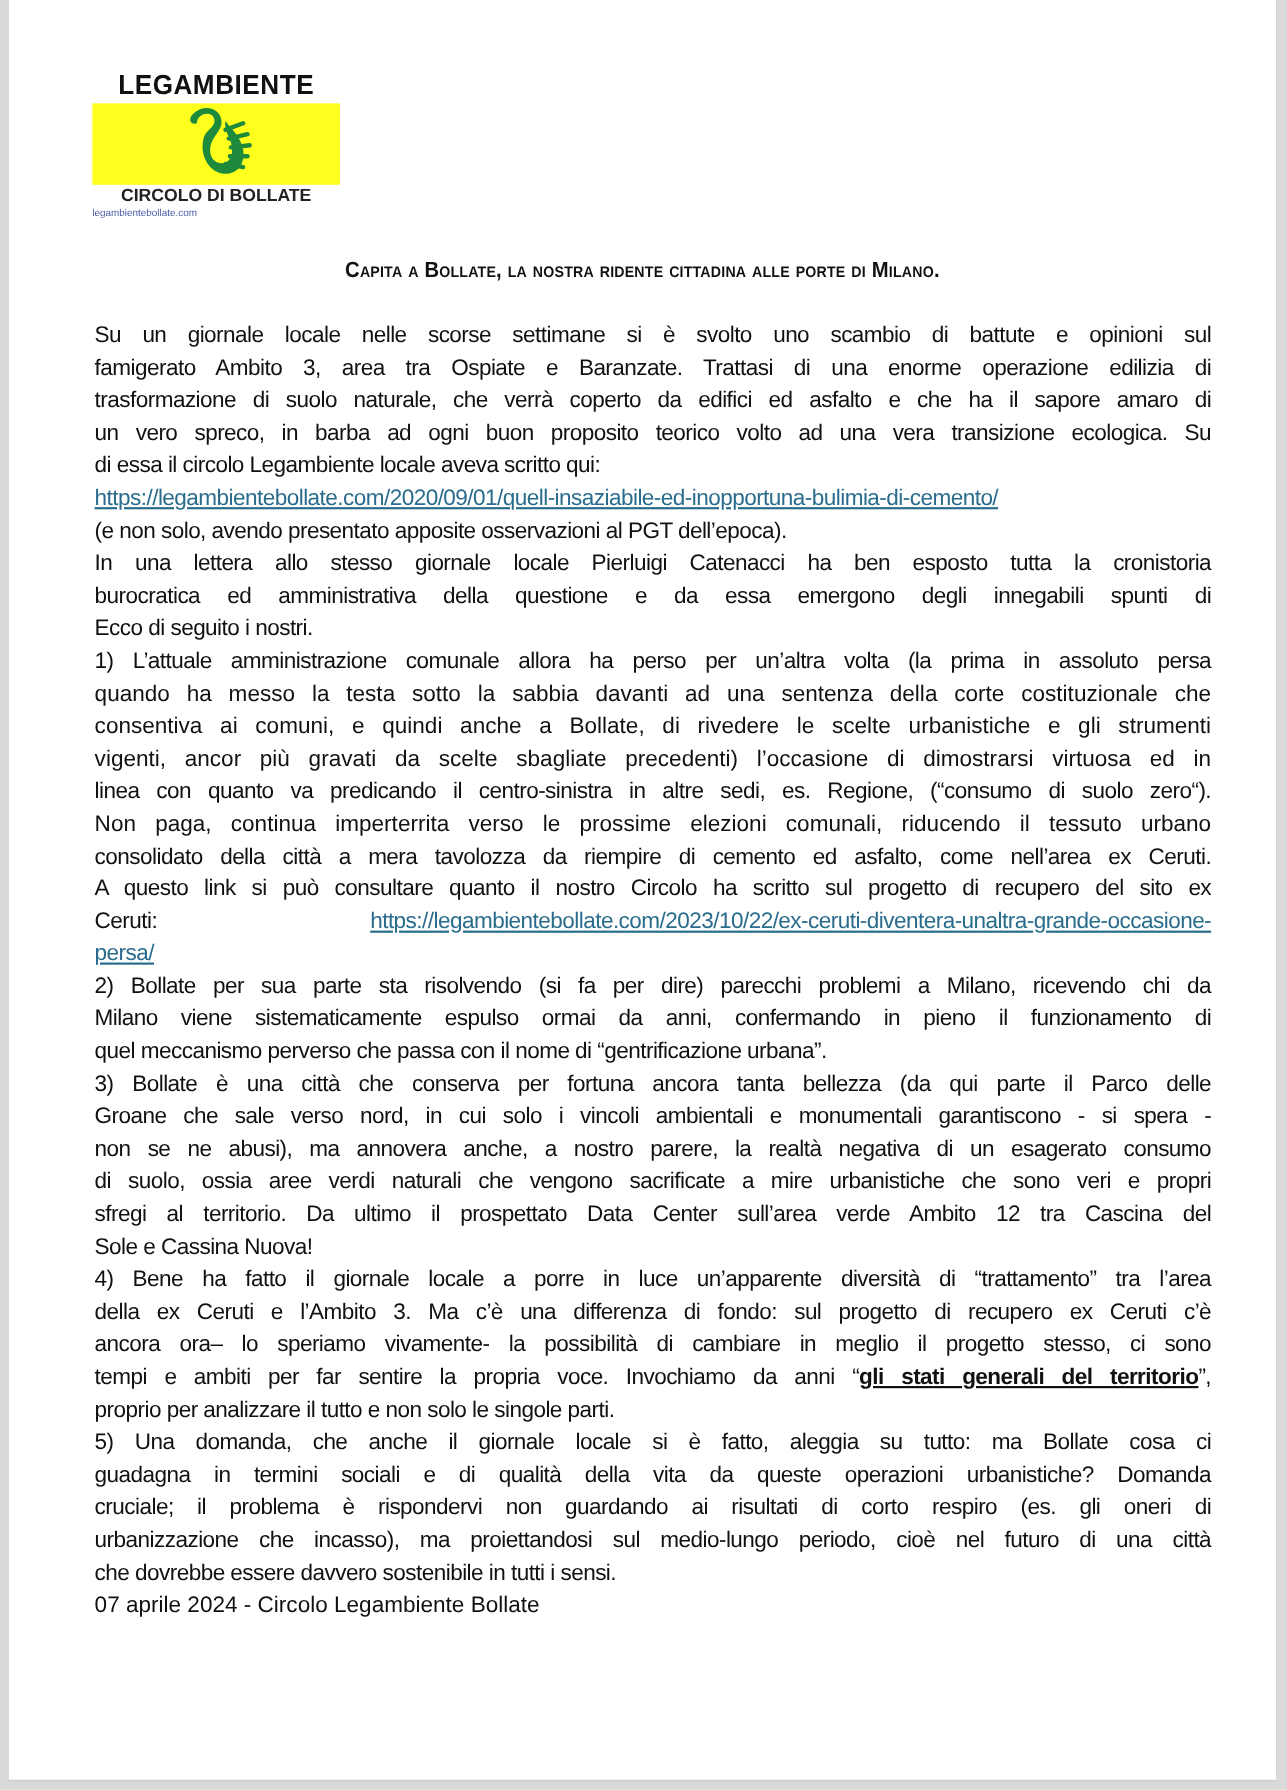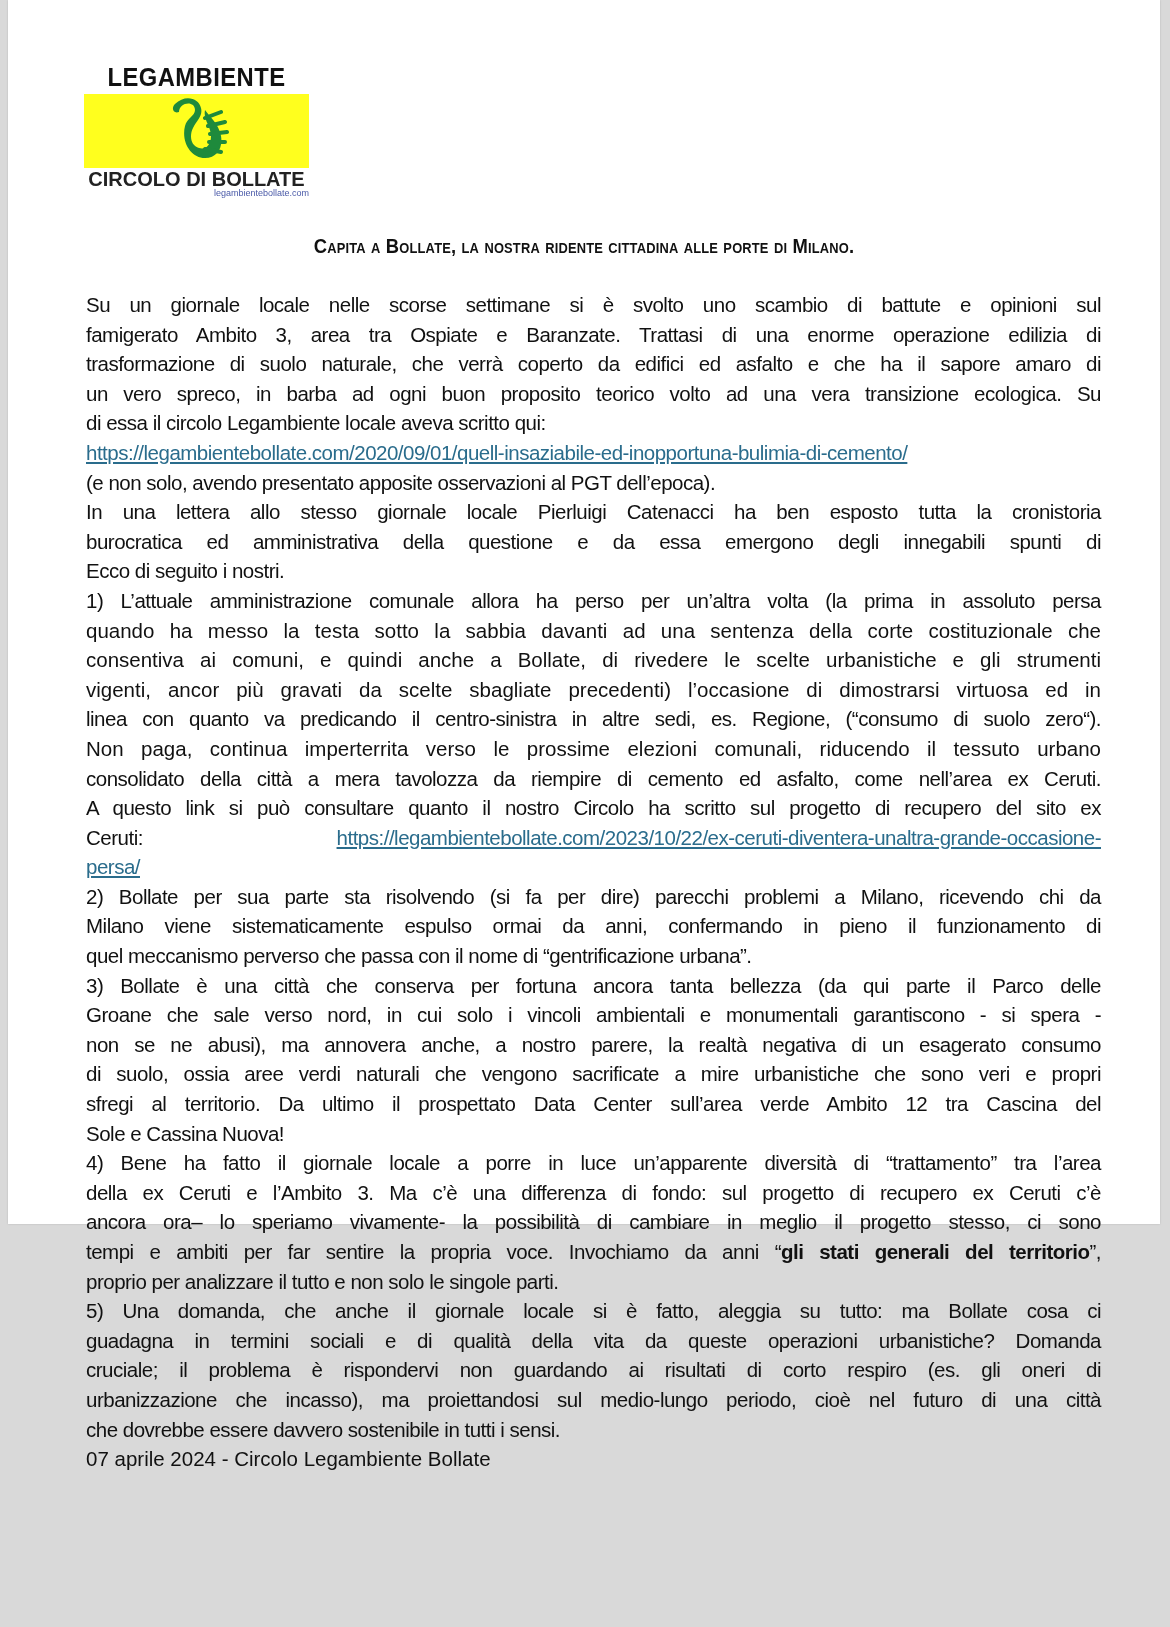--- a/index.html
+++ b/index.html
@@ -7,57 +7,57 @@
     width: 1170px; height: 1627px;
     background: #d9d9d9;
     position: relative;
     overflow: hidden;
     font-family: "Liberation Sans", sans-serif;
     color: #111;
   }
   .page {
     position: absolute;
     left: 8px; top: 0;
-    width: 1152px; height: 1224px;
+    width: 1152px; height: 1618px;
     background: #ffffff;
     box-shadow: 0 0 2px rgba(0,0,0,0.15);
   }
   .logo { position: absolute; left: 76px; top: 62px; width: 225px; }
   .logo-top {
     font-weight: bold; font-size: 25px; letter-spacing: 0.5px;
     text-align: center; color: #111; line-height: 30px;
     transform: scaleX(0.95);
   }
   .logo-band {
     background: #ffff1e; height: 74px; margin-top: 2px;
     display: flex; align-items: center; justify-content: center;
   }
   .logo-bottom {
-    font-weight: bold; font-size: 20px; text-align: center;
+    font-weight: bold; font-size: 16px; text-align: center;
     color: #222; margin-top: 2px; line-height: 18px;
   }
   .logo-url {
-    font-size: 9px; text-align: right; color: #4a5aa8; line-height: 10px;
+    font-size: 9px; text-align: left; color: #4a5aa8; line-height: 10px;
   }
   .title {
     position: absolute; left: 0; width: 1152px; top: 235px;
     text-align: center; font-weight: bold; font-size: 20px;
     font-variant: small-caps; letter-spacing: 0.2px;
     transform: scaleX(0.92);
   }
   .body {
     position: absolute; left: 78px; top: 290px; width: 1015px;
     font-size: 20.5px; line-height: 29.6px;
   }
   .line { white-space: nowrap; height: 29.6px; overflow: visible; }
   .line.j { text-align: justify; text-align-last: justify; }
   .line.n { letter-spacing: -0.5px; }
   a.link { color: #2a6c8c; text-decoration: underline; }
   .right { }
-  b { font-weight: bold; }
+  b { font-weight: bold; text-decoration: underline; }
 </style>
 </head>
 <body>
 
 <div class="page">
 
   <div class="logo">
     <div class="logo-top">LEGAMBIENTE</div>
     <div class="logo-band">
       <svg width="64" height="70" viewBox="0 0 64 70">

